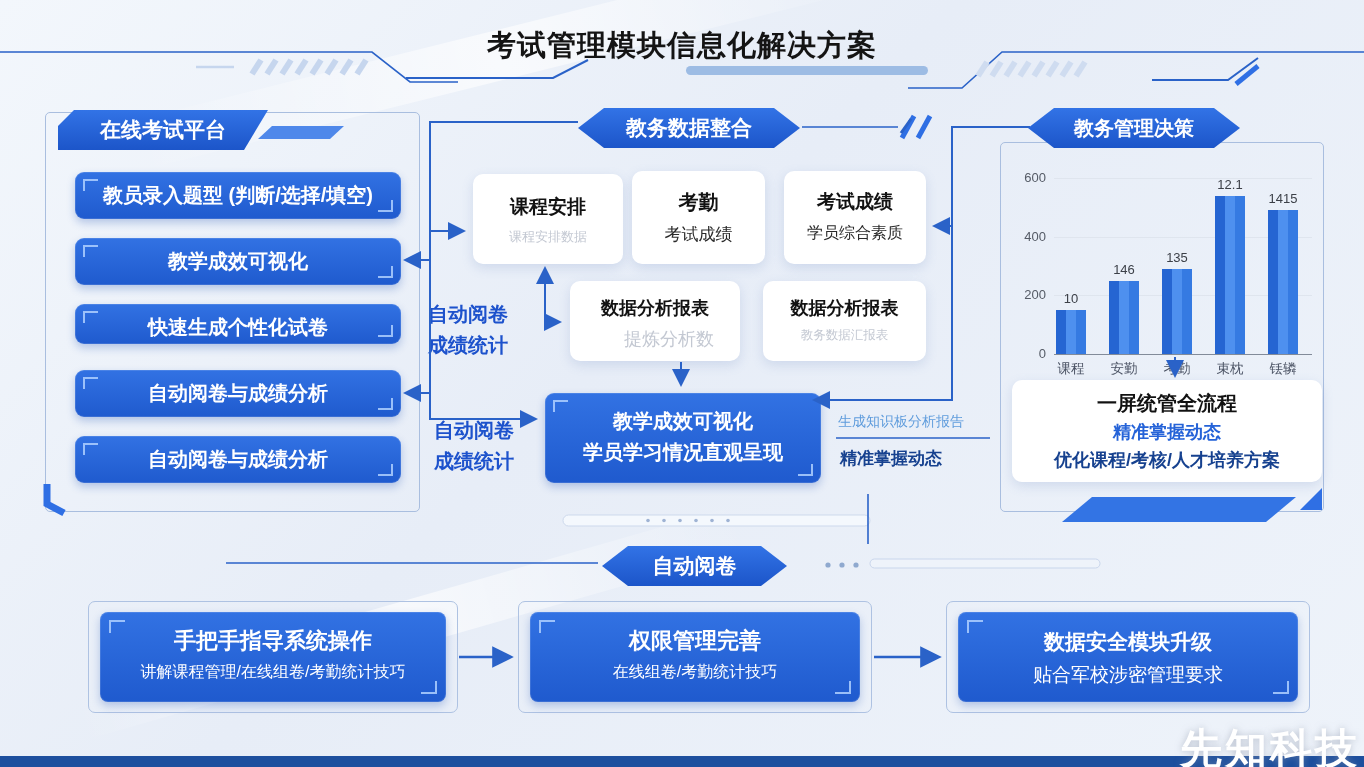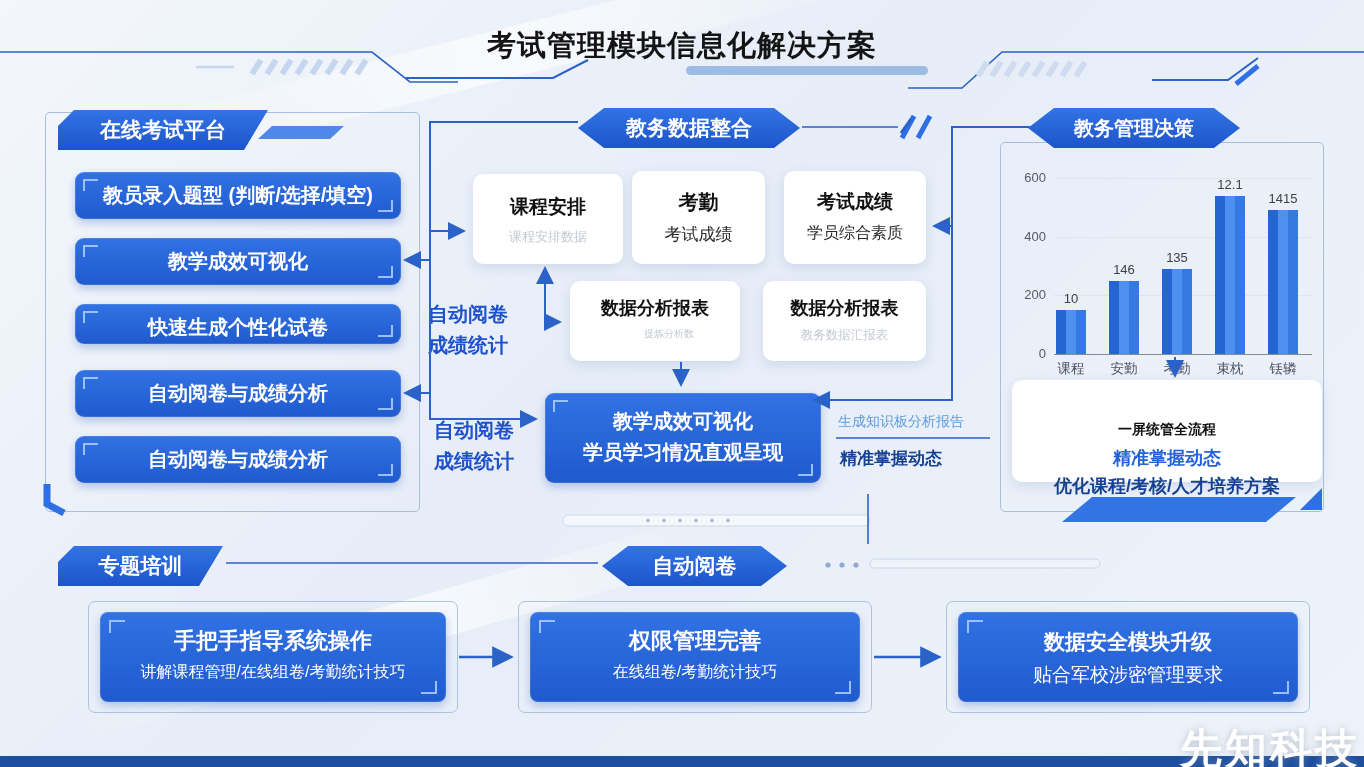--- a/index.html
+++ b/index.html
@@ -52,21 +52,21 @@
   #chart .grid{position:absolute;left:0;width:100%;height:0;border-top:1px solid #dfe5ee;}
   #chart .ylab{position:absolute;left:0;width:32px;text-align:right;font-size:13px;color:#555b66;}
   #chart .bar{position:absolute;bottom:0;width:30px;
     background:linear-gradient(90deg,#2565d2 0%,#2565d2 34%,#4e90ef 34%,#4e90ef 66%,#357ae2 66%);}
   #chart .vlab{position:absolute;text-align:center;font-size:13px;color:#3c4048;}
   #chart .cat{position:absolute;top:184px;text-align:center;font-size:13.5px;color:#4a5263;}
 
   
   .summary{position:absolute;left:1012px;top:380px;width:310px;height:102px;z-index:2;background:#fff;
     border-radius:10px;box-shadow:0 4px 12px rgba(100,130,190,.20);text-align:center;padding-top:9px;box-sizing:border-box;}
-  .summary .l1{font-size:14px;font-weight:800;color:#111;line-height:29px;margin-top:26px;}
+  .summary .l1{font-size:20px;font-weight:800;color:#111;line-height:29px;}
   .summary .l2{font-size:18px;font-weight:800;color:#2563d8;line-height:28px;}
   .summary .l3{font-size:18px;font-weight:800;color:#16418f;line-height:28px;}
 
   
   .outbox{position:absolute;z-index:1;border:1.5px solid #aec2e2;border-radius:7px;}
   .outbox .inner{position:absolute;left:11px;top:10px;right:11px;bottom:10px;border-radius:8px;
     background:linear-gradient(180deg,#3272e3 0%,#1f5ace 100%);
     box-shadow:0 4px 8px rgba(30,80,180,.28), inset 0 0 0 1px rgba(255,255,255,.12);
     color:#fff;text-align:center;}
   .outbox .inner::before{content:"";position:absolute;left:9px;top:8px;width:14px;height:11px;
@@ -197,21 +197,21 @@
     <div class="s" style="font-size:16px;margin-top:8px;">学员综合素质</div>
   </div>
 
   <div class="sidelabel" style="left:428px;top:299px;">
     <div>自动阅卷</div>
     <div>成绩统计</div>
   </div>
 
   <div class="card" style="left:570px;top:281px;width:170px;height:80px;">
     <div class="t" style="font-size:18px;margin-top:15px;">数据分析报表</div>
-    <div class="ghost" style="font-size:10px;margin-top:7px;margin-left:28px;">提炼分析数</div>
+    <div class="ghost" style="font-size:18px;margin-top:7px;margin-left:28px;">提炼分析数</div>
   </div>
   <div class="card" style="left:763px;top:281px;width:163px;height:80px;">
     <div class="t" style="font-size:18px;margin-top:15px;">数据分析报表</div>
     <div class="ghost" style="font-size:12.5px;margin-top:7px;">教务数据汇报表</div>
   </div>
 
   <div class="sidelabel" style="left:434px;top:415px;">
     <div>自动阅卷</div>
     <div>成绩统计</div>
   </div>
@@ -259,23 +259,20 @@
         <div class="cat" style="left: 242px; width: 54px;">铥辚</div>
       </div>
   </div>
 
   <div class="summary">
     <div class="l1">一屏统管全流程</div>
     <div class="l2">精准掌握动态</div>
     <div class="l3">优化课程/考核/人才培养方案</div>
   </div>
 
-  <div class="badge badge-banner" style="left:58px;top:546px;width:165px;height:40px;line-height:40px;font-size:21px;">
-    <span>专题培训</span>
-  </div>
   <div class="badge badge-hex" style="left:602px;top:546px;width:185px;height:40px;line-height:40px;font-size:21px;">
     <span>自动阅卷</span>
   </div>
 
   <div class="outbox" style="left:88px;top:601px;width:368px;height:110px;">
     <div class="inner">
       <div class="bt">手把手指导系统操作</div>
       <div class="bs">讲解课程管理/在线组卷/考勤统计技巧</div>
     </div>
   </div>

